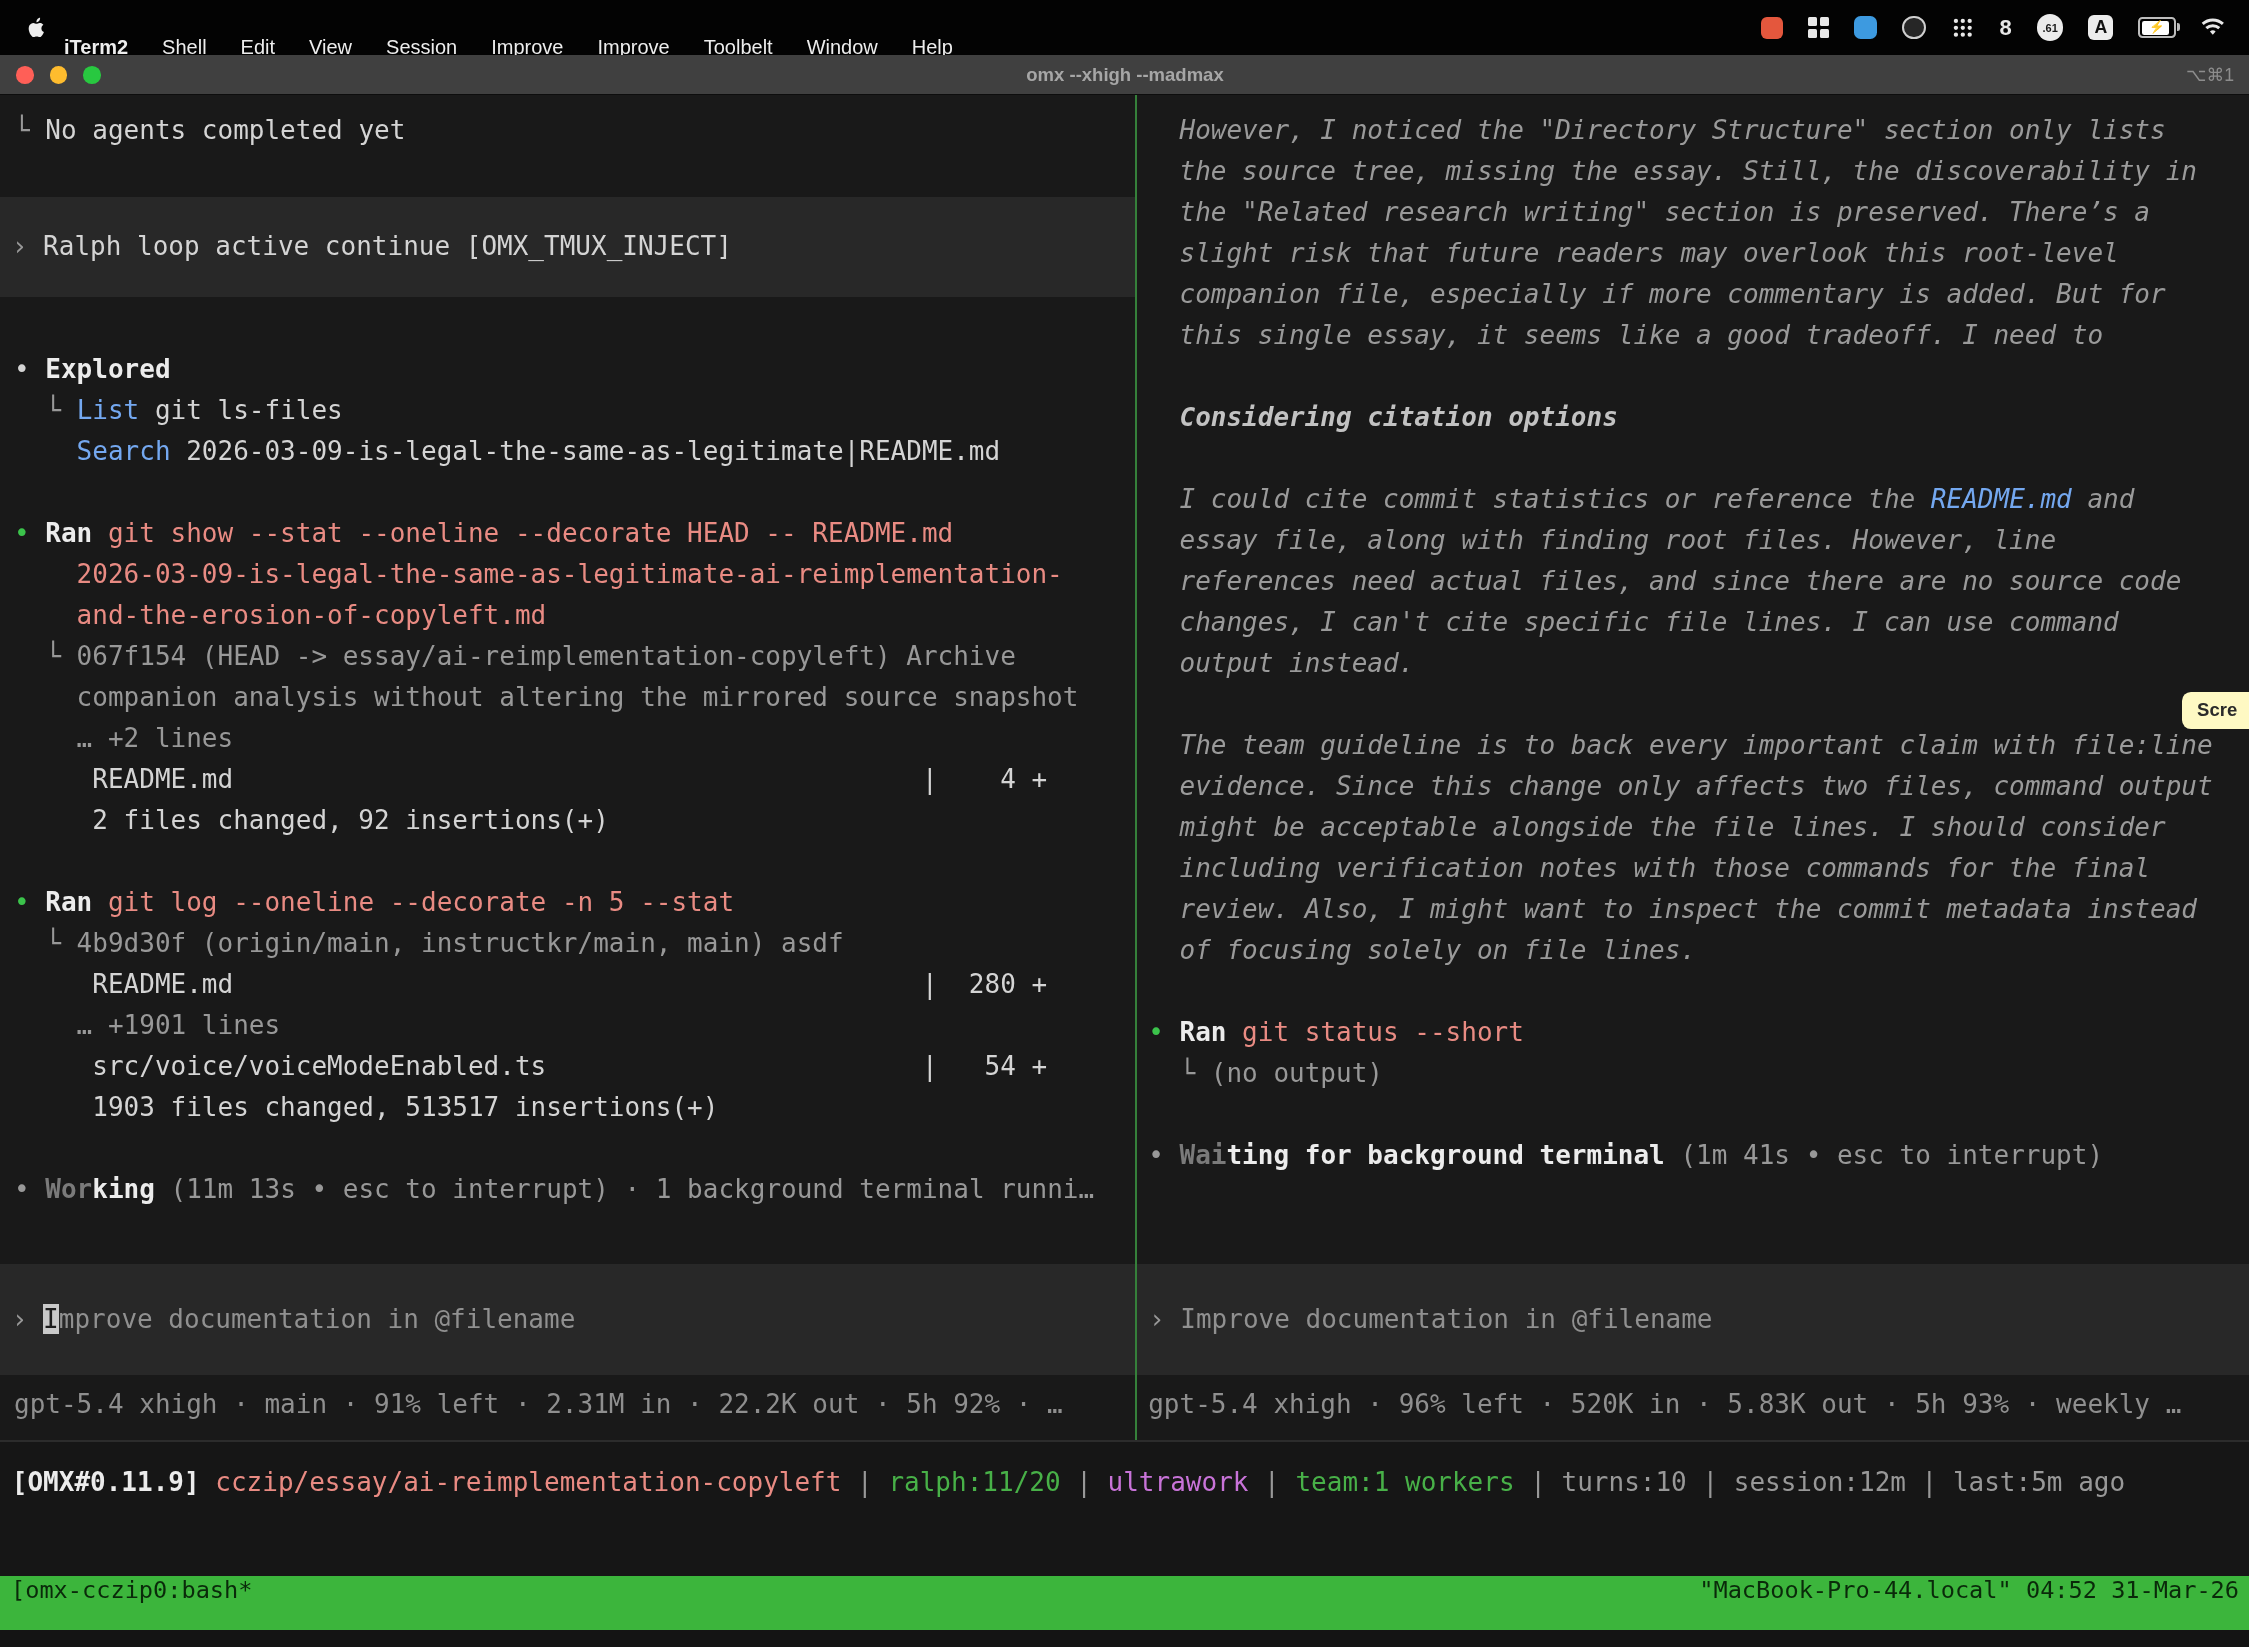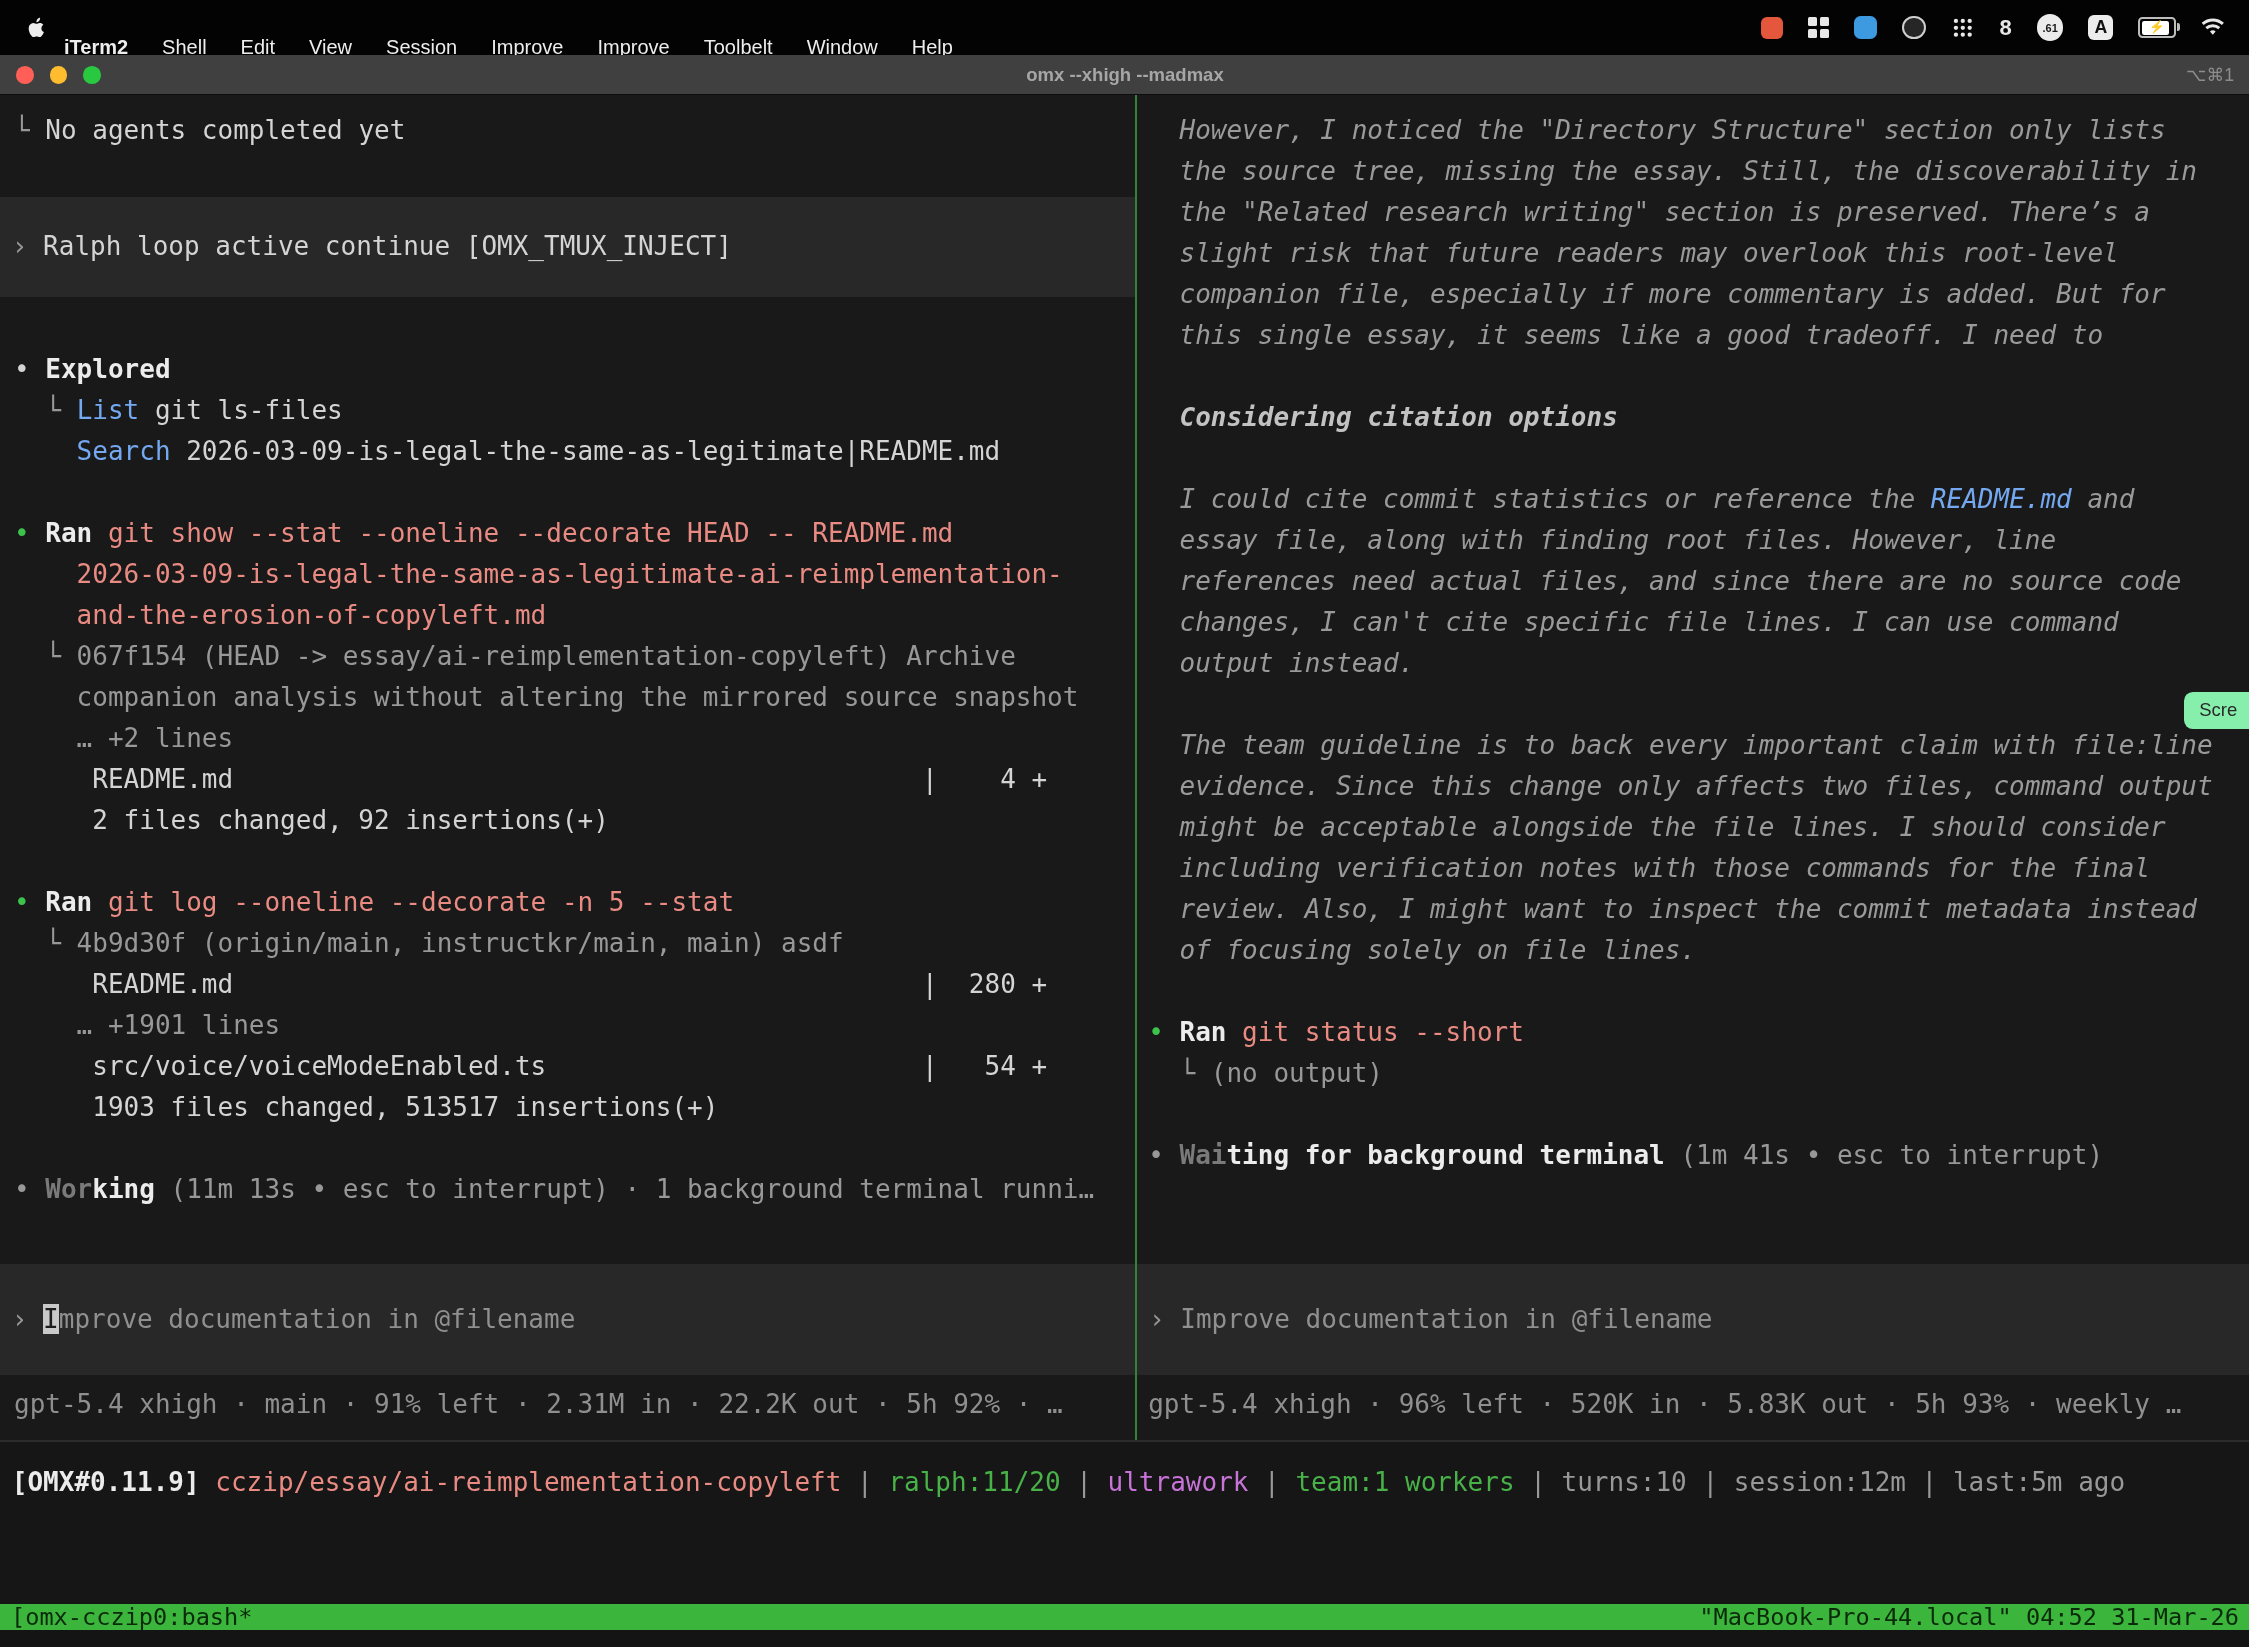--- a/index.html
+++ b/index.html
@@ -70,26 +70,26 @@
   .s-hi{color:#c2c2c2;font-weight:bold;font-style:italic;}
   .s-p{color:#e98b83;}
   .s-c{color:#74a8f0;}
   .s-ci{color:#74a8f0;font-style:italic;}
   .s-gn{color:#3bc34b;}
   .s-gn2{color:#48b148;}
   .s-m{color:#c873d8;}
   
   .hline{height:1.5px;background:#2c2c2c;flex:0 0 auto;}
   .omx{flex:1 1 auto;padding:25px 0 0 11.8px;white-space:pre;font-size:26px;overflow:hidden;background:#161616;}
-  .tmux-bar{height:26px;background:#3cb53c;color:#0a2a0a;display:flex;align-items:center;
+  .tmux-bar{height:54px;background:#3cb53c;color:#0a2a0a;display:flex;
     justify-content:space-between;padding:0 11px;font-size:23.6px;white-space:pre;flex:0 0 auto;}
   .bottom-strip{height:18.5px;background:#141414;flex:0 0 auto;}
   
-  .toast{position:fixed;right:0;top:692px;background:#86efac;color:#2a2a2a;
-    font-family:"Liberation Sans",sans-serif;font-size:18.5px;font-weight:normal;
+  .toast{position:fixed;right:0;top:692px;background:#fef9c3;color:#2a2a2a;
+    font-family:"Liberation Sans",sans-serif;font-size:18.5px;font-weight:bold;
     padding:7.4px 11.8px 7.4px 14.8px;border-radius:8.9px 0 0 8.9px;z-index:50;}
 </style>
 </head>
 <body>
 
 <div class="menu-bar">
   <span class="apple">
     <svg width="19" height="23.6" viewBox="0 0 16 20" aria-hidden="true">
       <path fill="#ededed" d="M11.3 10.6c0-2 1.6-3 1.7-3.1-.9-1.4-2.4-1.6-2.9-1.6-1.2-.1-2.4.7-3 .7-.6 0-1.6-.7-2.6-.7-1.3 0-2.6.8-3.3 2-1.4 2.4-.4 6 1 8 .7 1 1.5 2.1 2.5 2 1-.1 1.4-.6 2.6-.6 1.2 0 1.5.6 2.6.6 1.1 0 1.8-1 2.4-2 .8-1.1 1.1-2.2 1.1-2.3-.1 0-2.1-.8-2.1-3z"></path>
       <path fill="#ededed" d="M9.4 4.1c.5-.7.9-1.6.8-2.6-.8 0-1.7.5-2.3 1.2-.5.6-.9 1.6-.8 2.5.9.1 1.8-.4 2.3-1.1z"></path>

